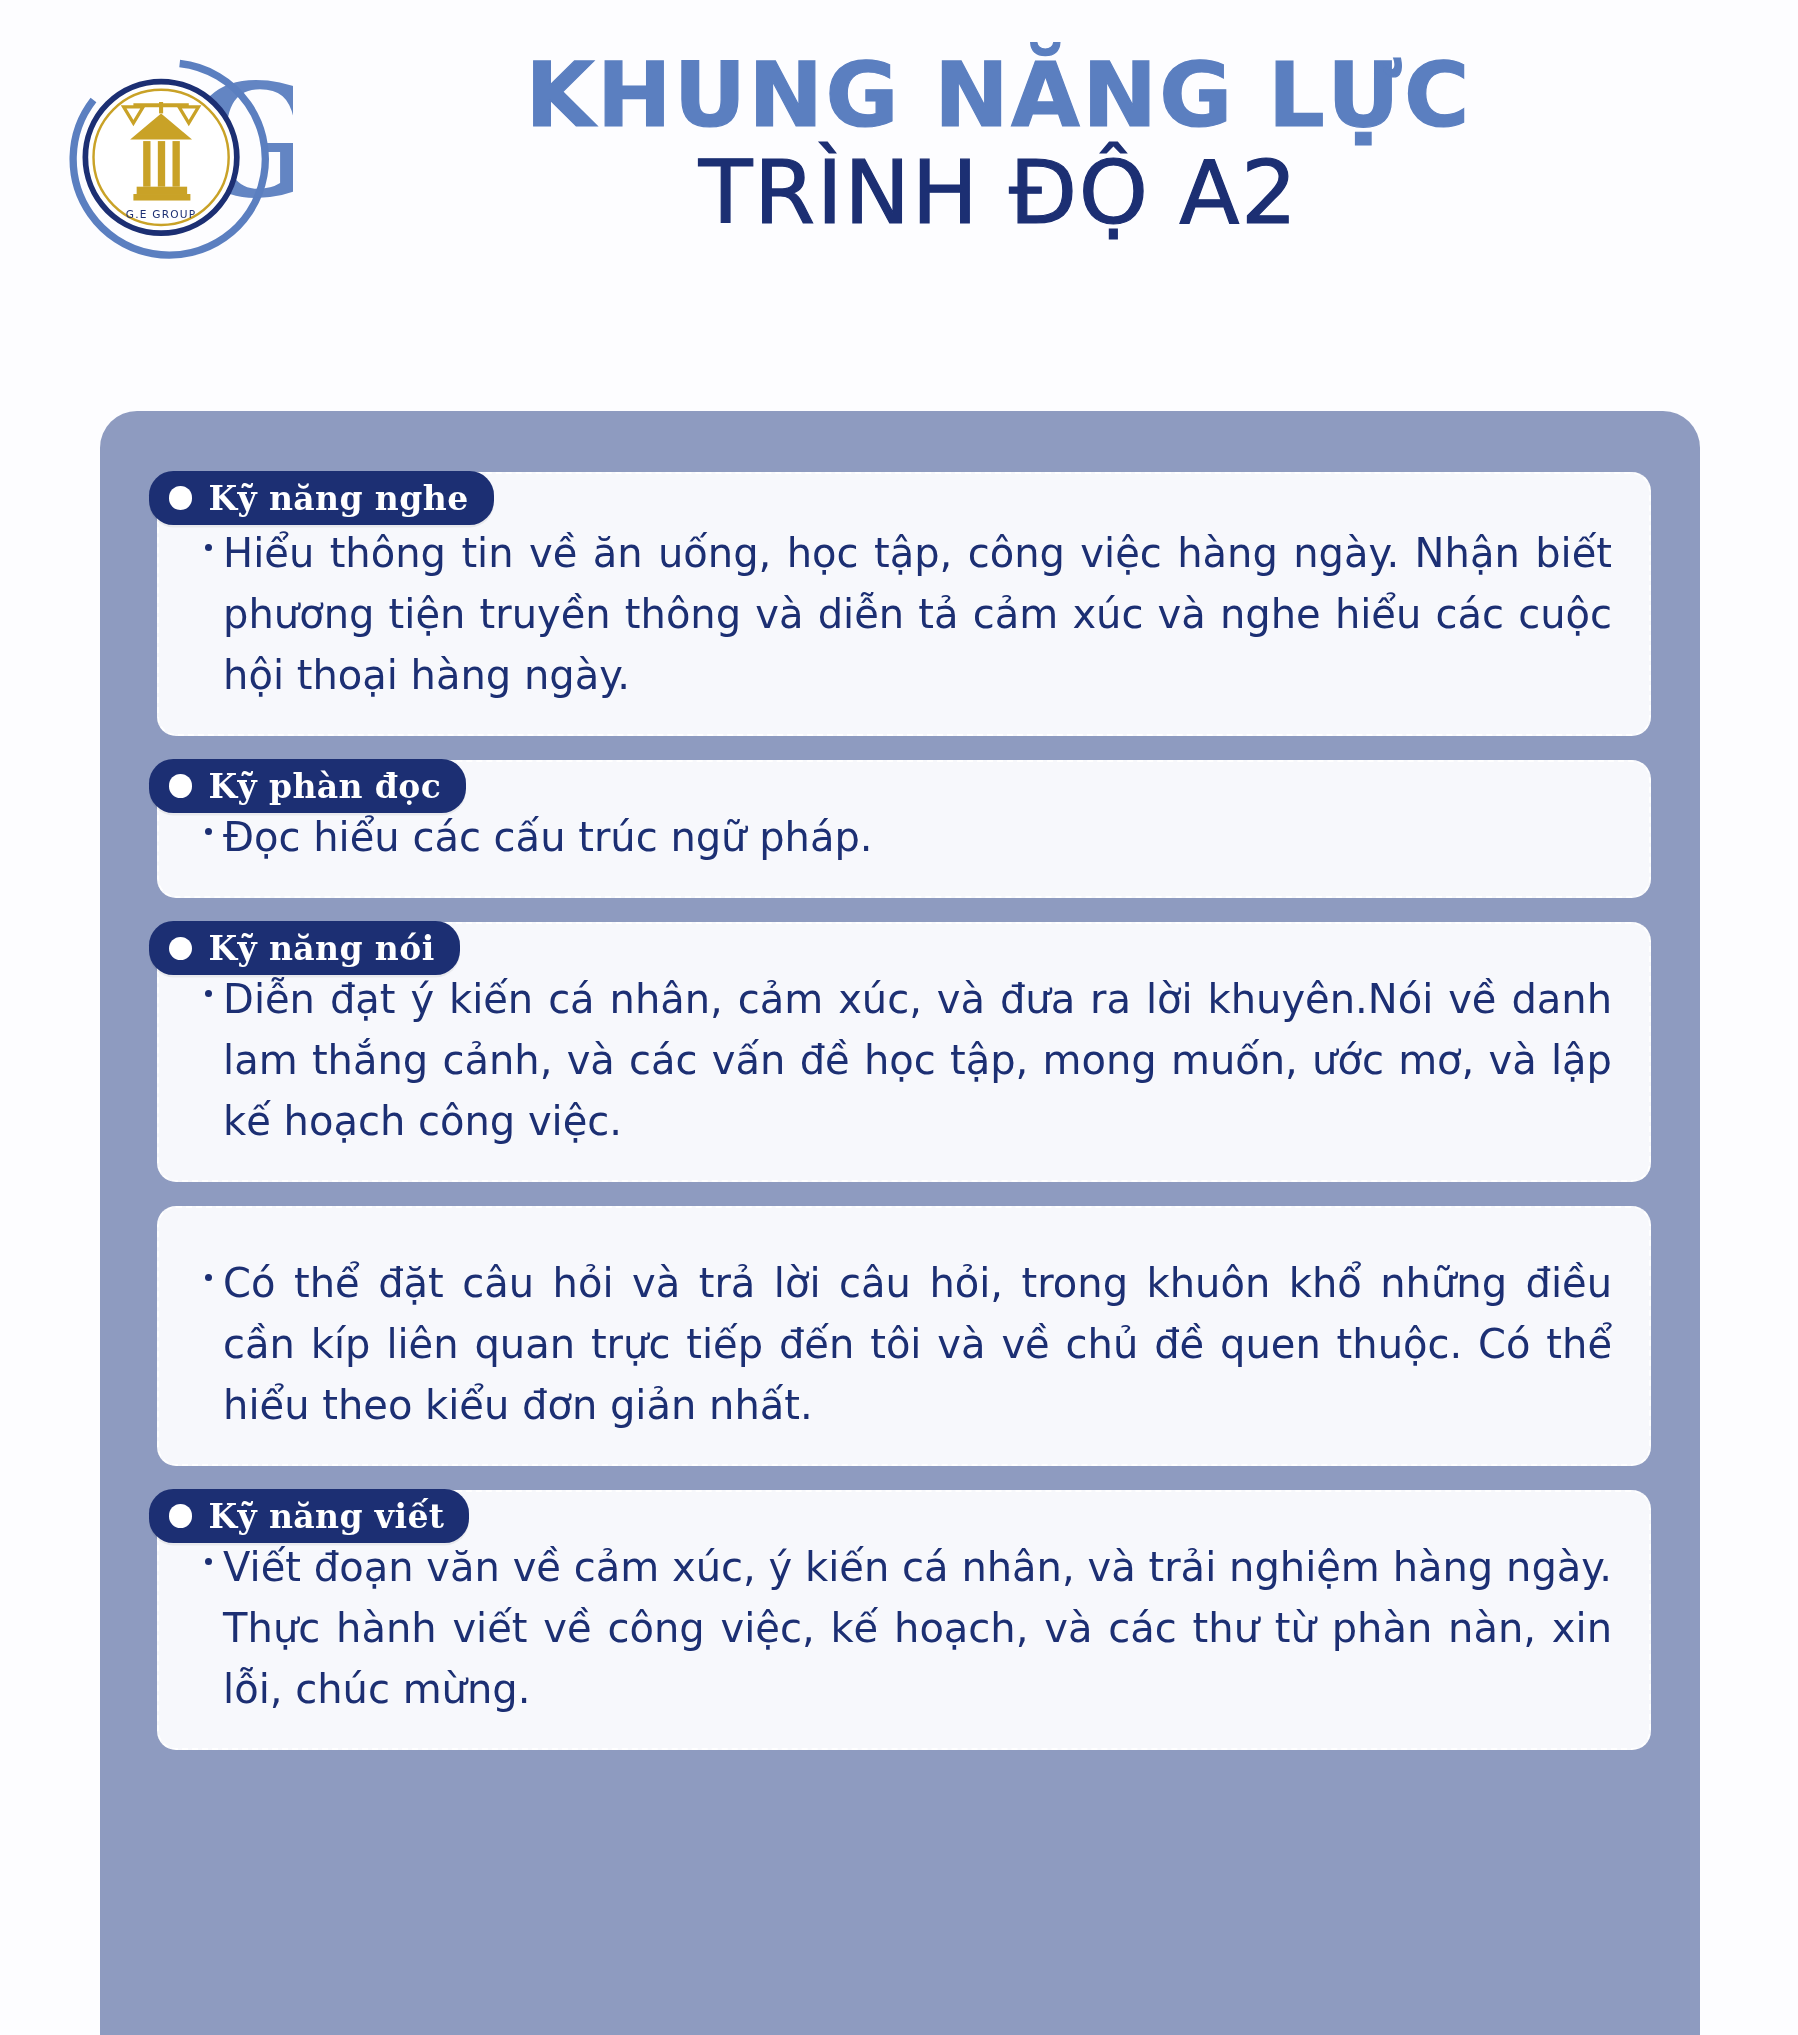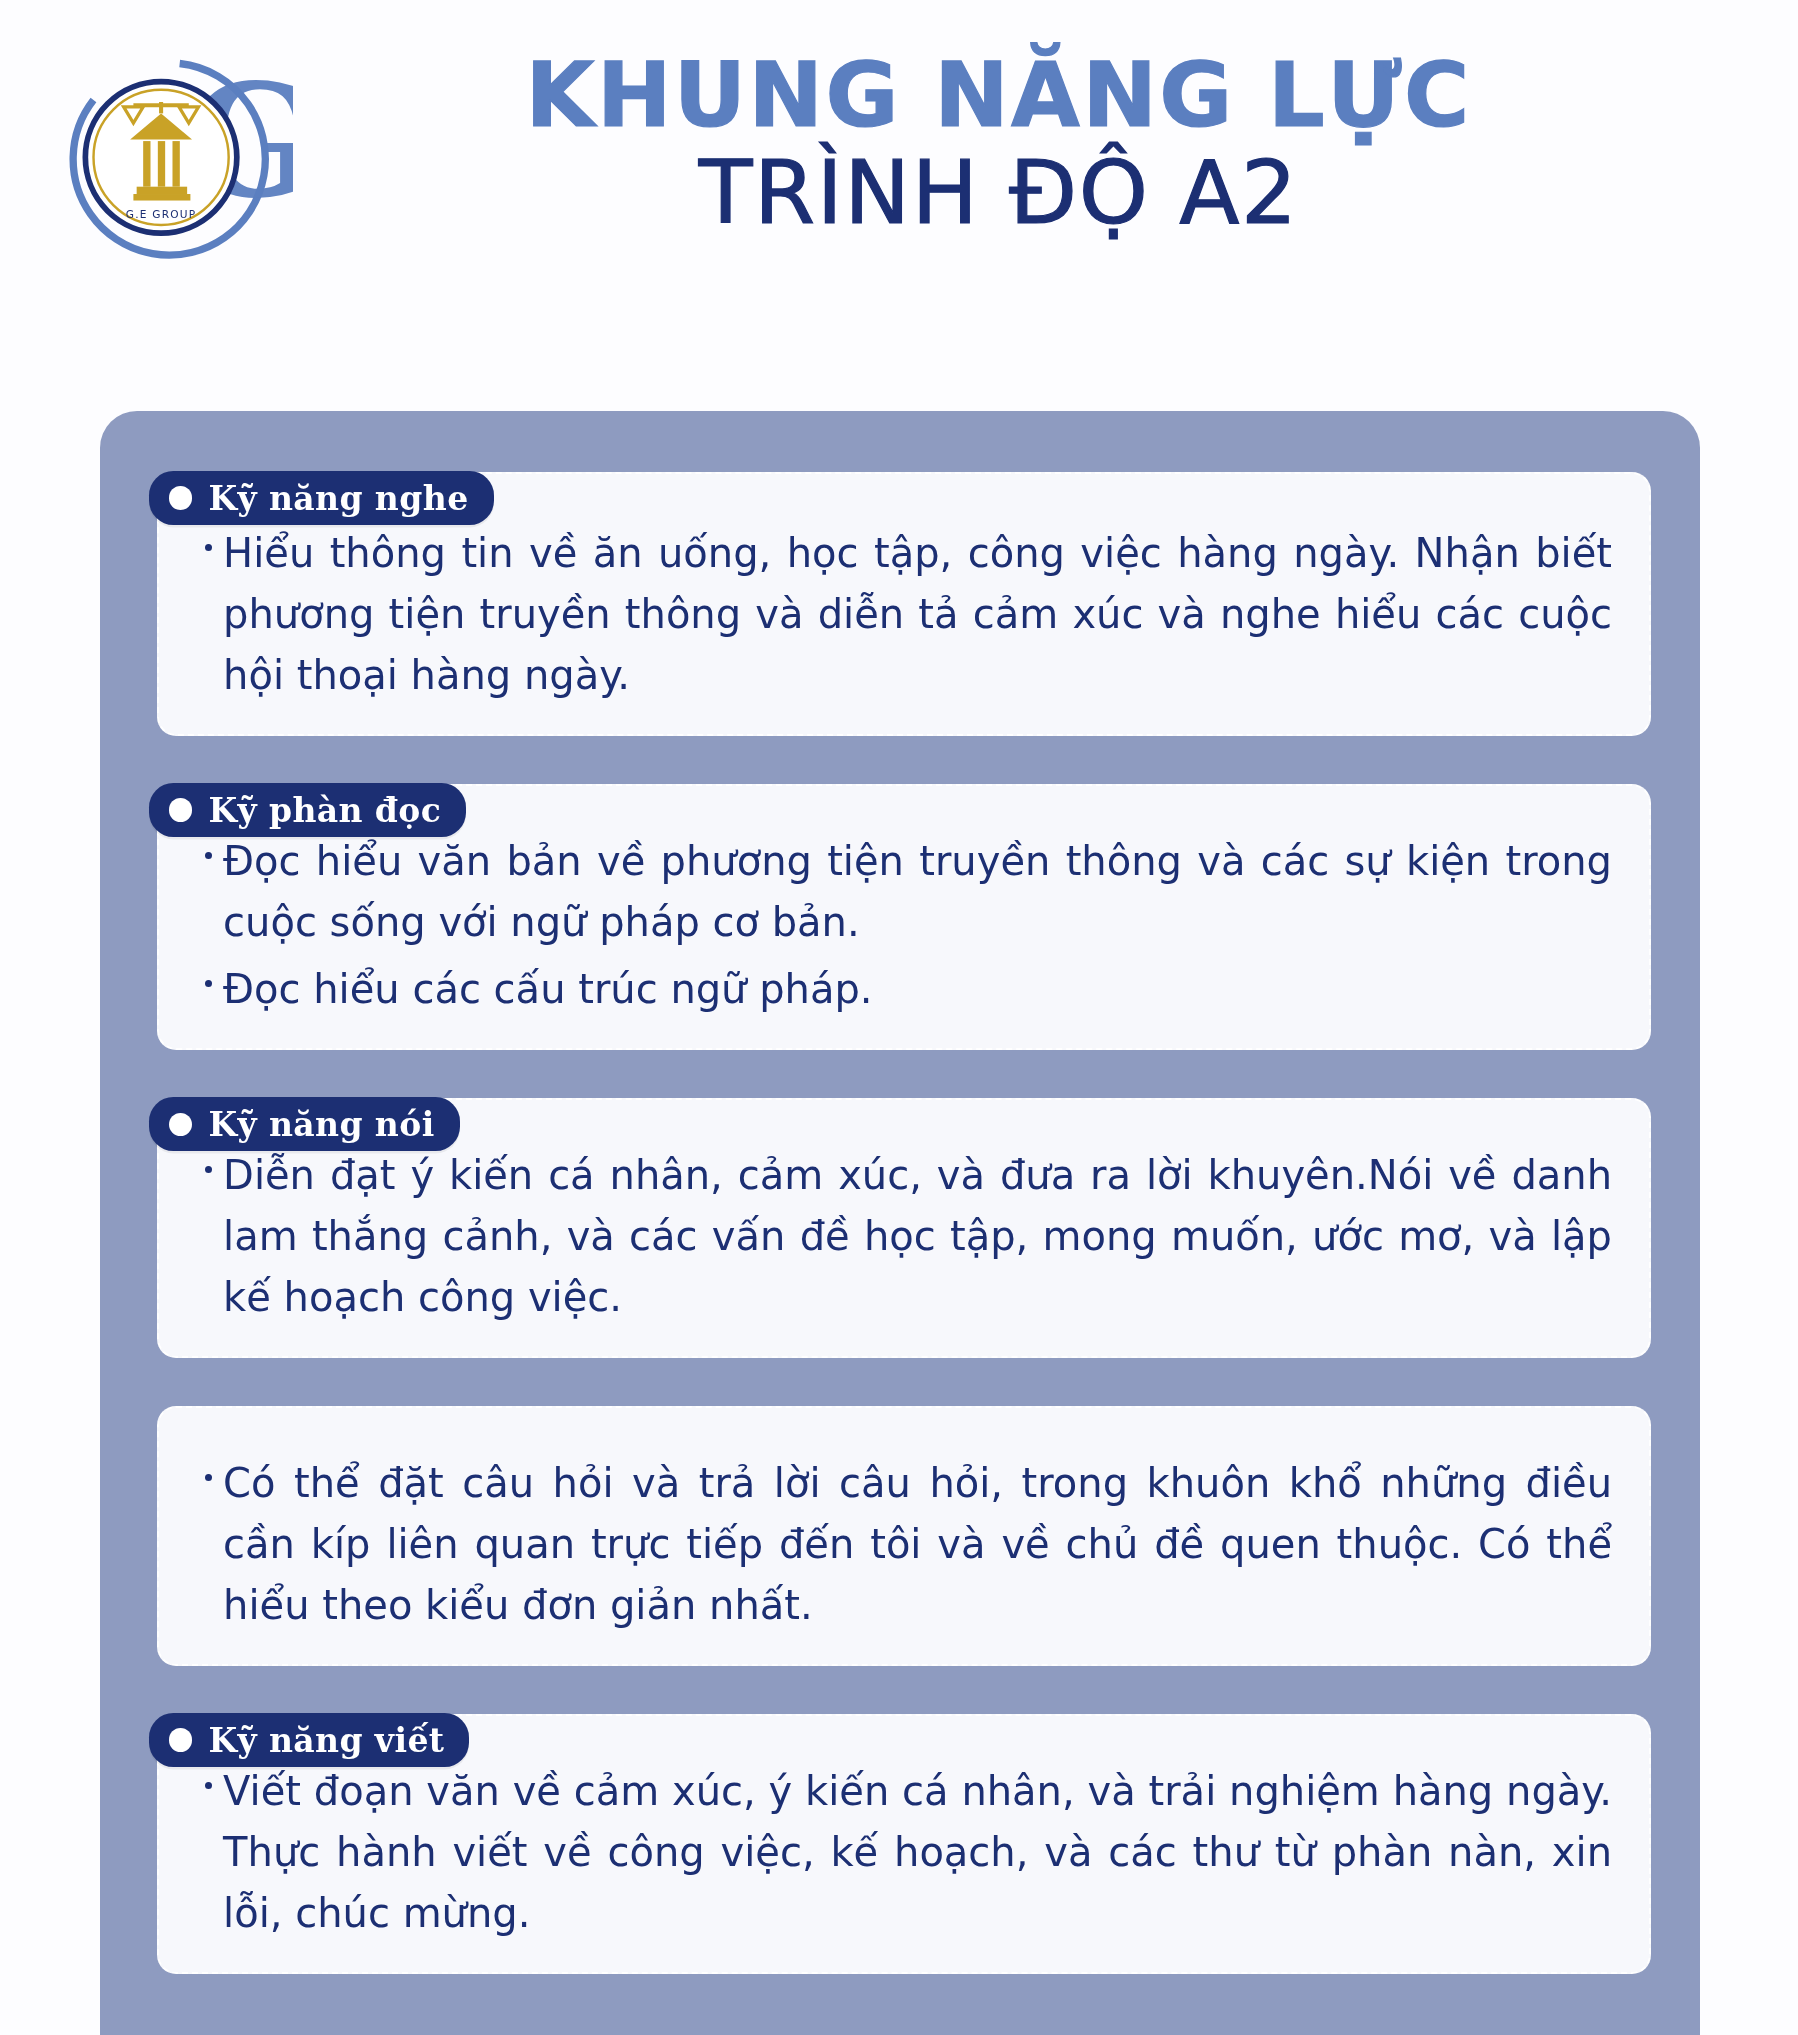--- a/index.html
+++ b/index.html
@@ -75,21 +75,21 @@
     width: 1600px;
     height: 2080px;
     background: #8e9bc0;
     border-radius: 37px;
     padding: 61px 49px 61px 49px;
   }
 
   
   .section {
     position: relative;
-    margin-bottom: 48px;
+    margin-bottom: 24px;
   }
   .section:last-child { margin-bottom: 0; }
 
   .card {
     background: #f7f8fc;
     border: 2px dashed #ffffff;
     border-radius: 19px;
     margin-left: 8.1px;
     padding: 45px 37px 28.5px 39px;
     min-height: 81px;
@@ -210,21 +210,20 @@
     </div>
   </div>
 
   <div class="section s-read">
     <div class="badge">
       <span class="dot"></span>
       <span class="badge-label">Kỹ phàn đọc</span>
     </div>
     <div class="card">
       <ul>
-        <li>Đọc hiểu văn bản về phương tiện truyền thông và các sự kiện trong cuộc sống với ngữ pháp cơ bản.</li>
         <li>Đọc hiểu các cấu trúc ngữ pháp.</li>
       </ul>
     </div>
   </div>
 
   <div class="section s-speak">
     <div class="badge">
       <span class="dot"></span>
       <span class="badge-label">Kỹ năng nói</span>
     </div>

